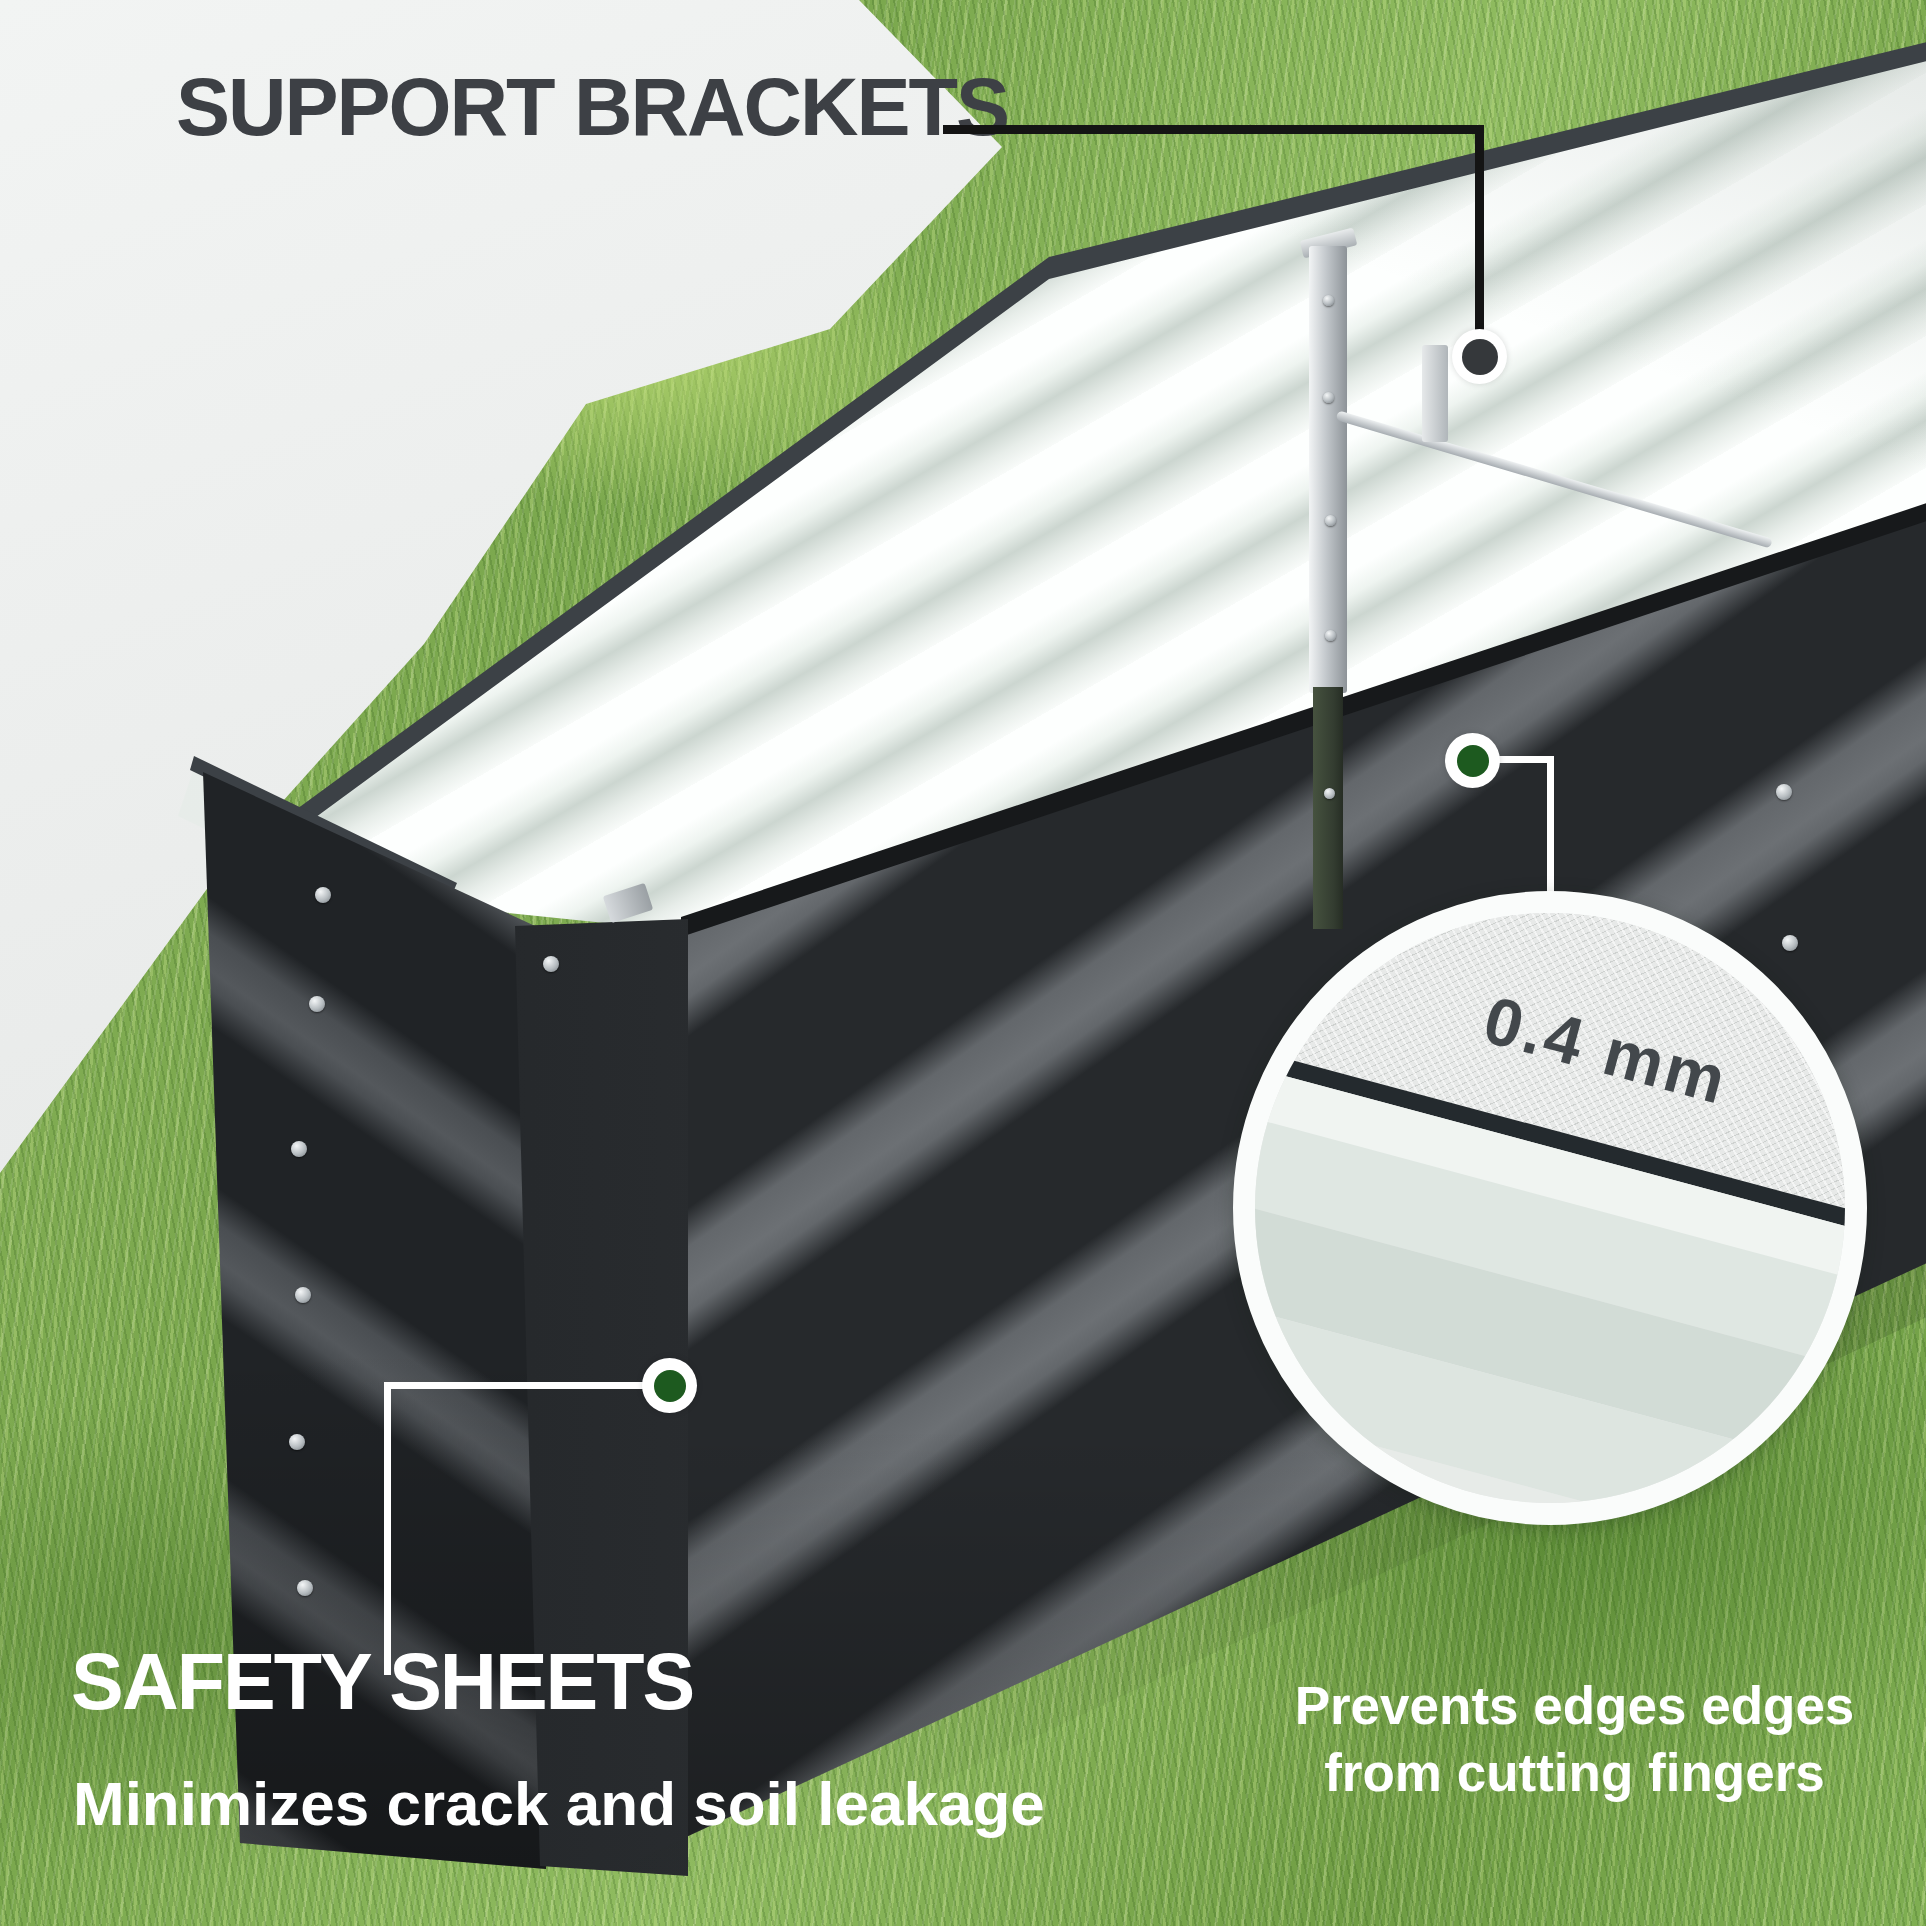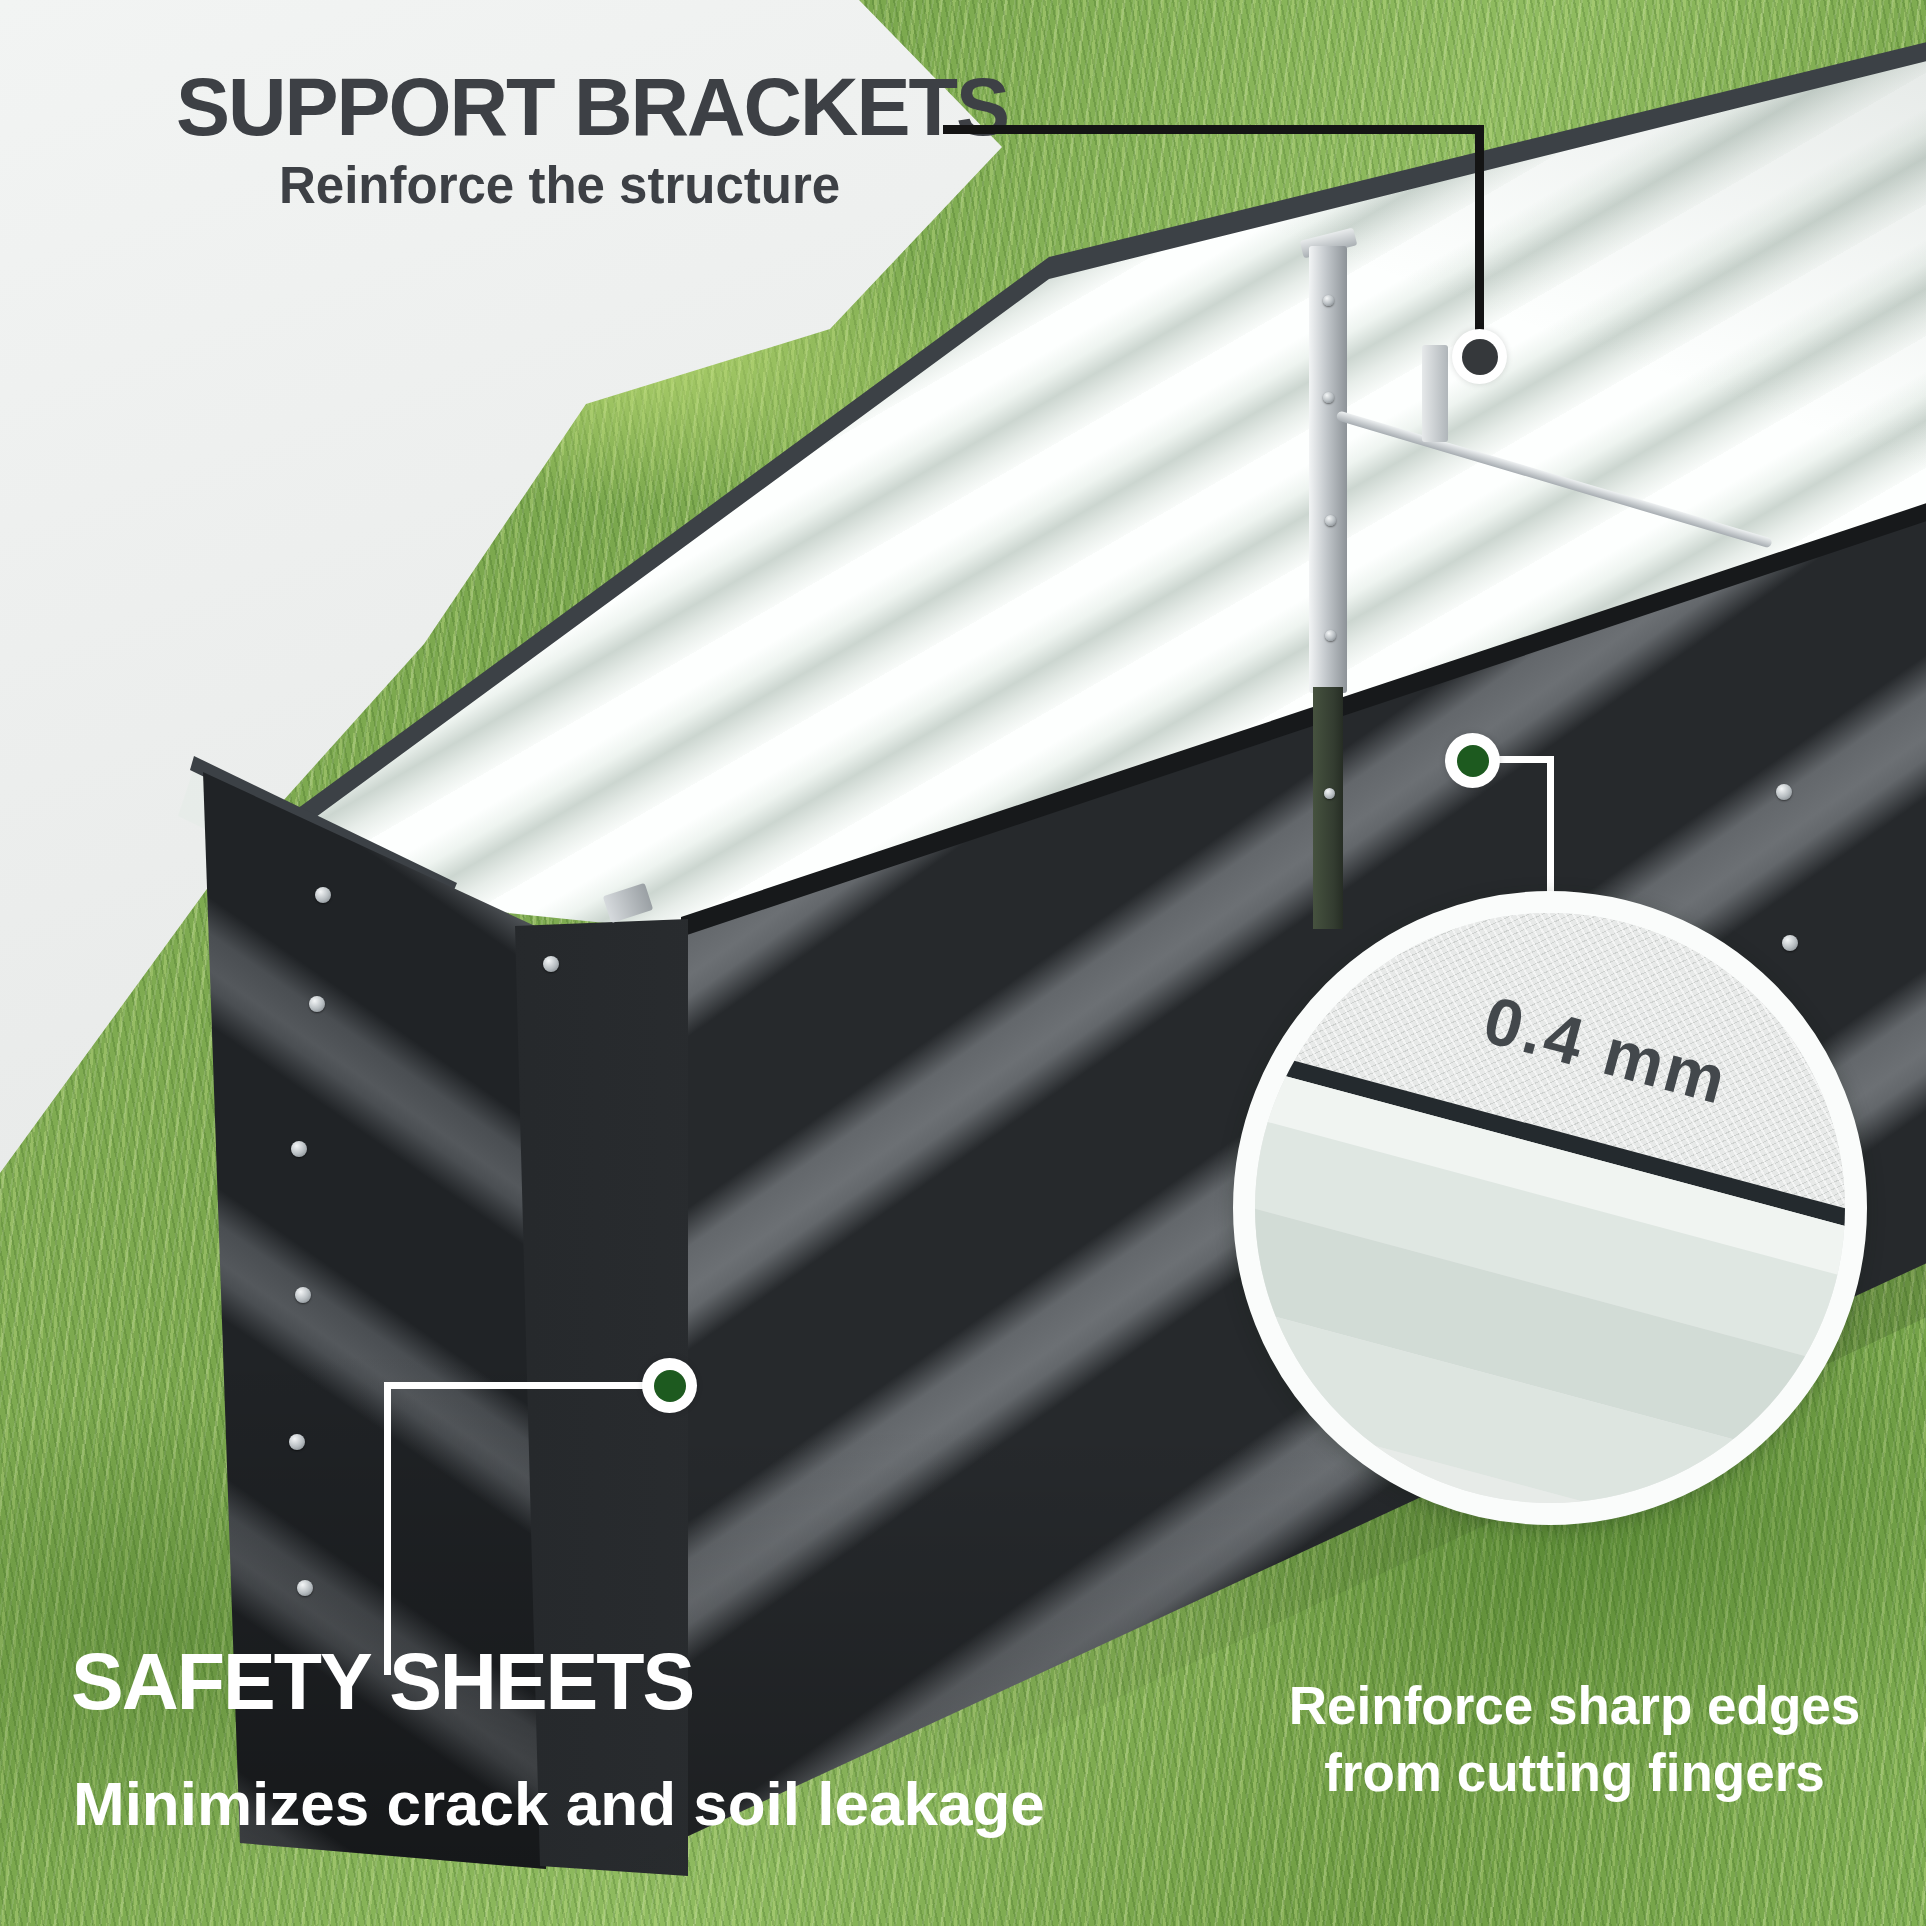--- a/index.html
+++ b/index.html
@@ -161,21 +161,20 @@
   <div class="abs screw" style="left:543px;top:956px;"></div>
   <div class="abs screw" style="left:1776px;top:784px;"></div>
   <div class="abs screw" style="left:1782px;top:935px;"></div>
   <div class="abs screw sm" style="left:1323px;top:295px;"></div>
   <div class="abs screw sm" style="left:1323px;top:392px;"></div>
   <div class="abs screw sm" style="left:1325px;top:515px;"></div>
   <div class="abs screw sm" style="left:1325px;top:630px;"></div>
   <div class="abs screw sm" style="left:1324px;top:788px;"></div>
 
   <div class="abs title-dark" style="left:176px;top:61px;font-size:81px;">SUPPORT BRACKETS</div>
-  <div class="abs sub-dark" style="left:279px;top:156px;font-size:51px;">Reinforce the structure</div>
   <div class="abs line" style="left:943px;top:125px;width:541px;height:9px;"></div>
   <div class="abs line" style="left:1475px;top:125px;width:9px;height:210px;"></div>
   <div class="abs dot" style="left:1452px;top:329px;width:55px;height:55px;">
     <span class="pip" style="width:36px;height:36px;background:var(--c-dot_dark,#35383b);"></span>
   </div>
 
   <div class="abs line white" style="left:1485px;top:756px;width:69px;height:7px;"></div>
   <div class="abs line white" style="left:1547px;top:756px;width:7px;height:141px;"></div>
   <div class="abs dot" style="left:1445px;top:733px;width:55px;height:55px;">
     <span class="pip" style="width:32px;height:32px;background:var(--c-dot_green,#1d5a1f);"></span>
@@ -195,17 +194,17 @@
   </div>
 
   <div class="abs line white" style="left:384px;top:1382px;width:271px;height:7px;"></div>
   <div class="abs line white" style="left:384px;top:1382px;width:7px;height:293px;"></div>
   <div class="abs dot" style="left:642px;top:1358px;width:55px;height:55px;">
     <span class="pip" style="width:32px;height:32px;background:var(--c-dot_green,#1d5a1f);"></span>
   </div>
   <div class="abs title-light" style="left:71px;top:1636px;font-size:79px;">SAFETY SHEETS</div>
   <div class="abs sub-light" style="left:73px;top:1768px;font-size:62px;">Minimizes crack and soil leakage</div>
 
-  <div class="abs sub-light" style="left:1228px;top:1675px;width:693px;font-size:53px;text-align:center;">Reinforce sharp edges</div>
+  <div class="abs sub-light" style="left:1228px;top:1675px;width:693px;font-size:53px;text-align:center;">Prevents edges edges</div>
   <div class="abs sub-light" style="left:1228px;top:1742px;width:693px;font-size:53px;text-align:center;">from cutting fingers</div>
 
 </div>
 
 
 </body></html>

